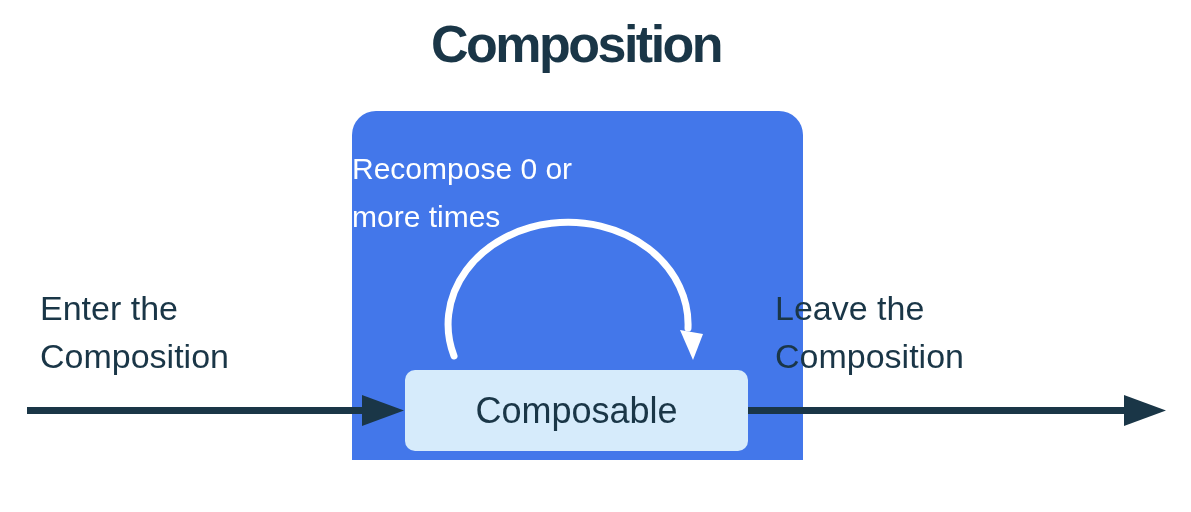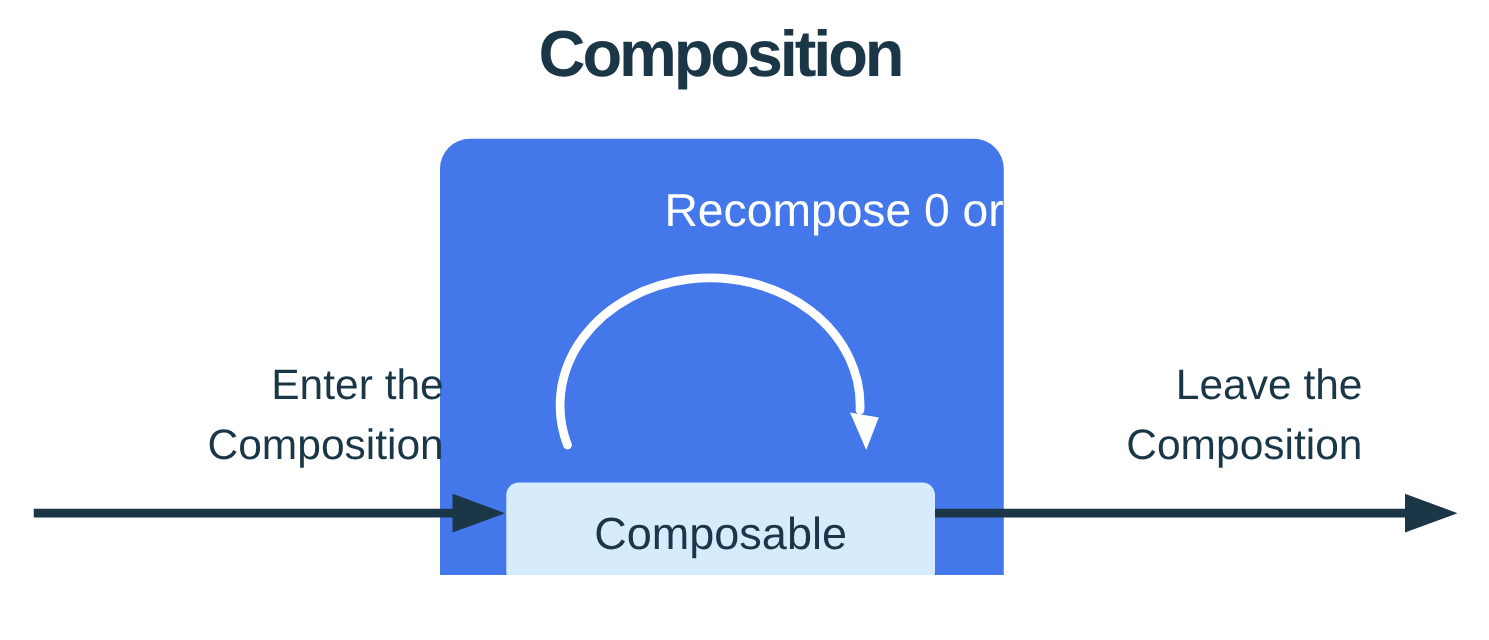--- a/index.html
+++ b/index.html
@@ -39,46 +39,45 @@
     width: 451px;
     height: 382px;
     background: var(--box-blue);
     border-radius: 24px;
   }
   .recompose-label {
     position: absolute;
     left: 0;
     top: 34px;
     width: 100%;
-    text-align: right;
+    text-align: left;
     color: var(--arc-white);
-    font-size: 37px;
+    font-size: 30px;
     line-height: 48px;
     font-weight: 400;
   }
   .composable-node {
     position: absolute;
     left: 405px;
     top: 370px;
     width: 343px;
     height: 81px;
     background: var(--composable-fill);
     border-radius: 10px;
     display: flex;
     align-items: center;
     justify-content: center;
     font-size: 36px;
     color: var(--ink-navy);
-    margin-top: 16px;
   }
   .side-label {
     position: absolute;
     top: 284px;
     width: 315px;
-    text-align: right;
+    text-align: left;
     font-size: 34px;
     line-height: 48px;
     color: var(--ink-navy);
   }
   .enter-label { left: 40px; }
   .leave-label { left: 775px; }
   .arrow-layer {
     position: absolute;
     inset: 0;
     width: 1191px;
@@ -102,20 +101,21 @@
 </head>
 <body>
 
 <div class="canvas">
 
   <div class="diagram-title">Composition</div>
 
   <div class="composition-box">
     <div class="recompose-label">
       <div>Recompose 0 or</div>
+      <div>more times</div>
     </div>
   </div>
 
   <div class="composable-node">
     <span>Composable</span>
   </div>
 
   <div class="side-label enter-label">
     <div>Enter the</div>
     <div>Composition</div>

